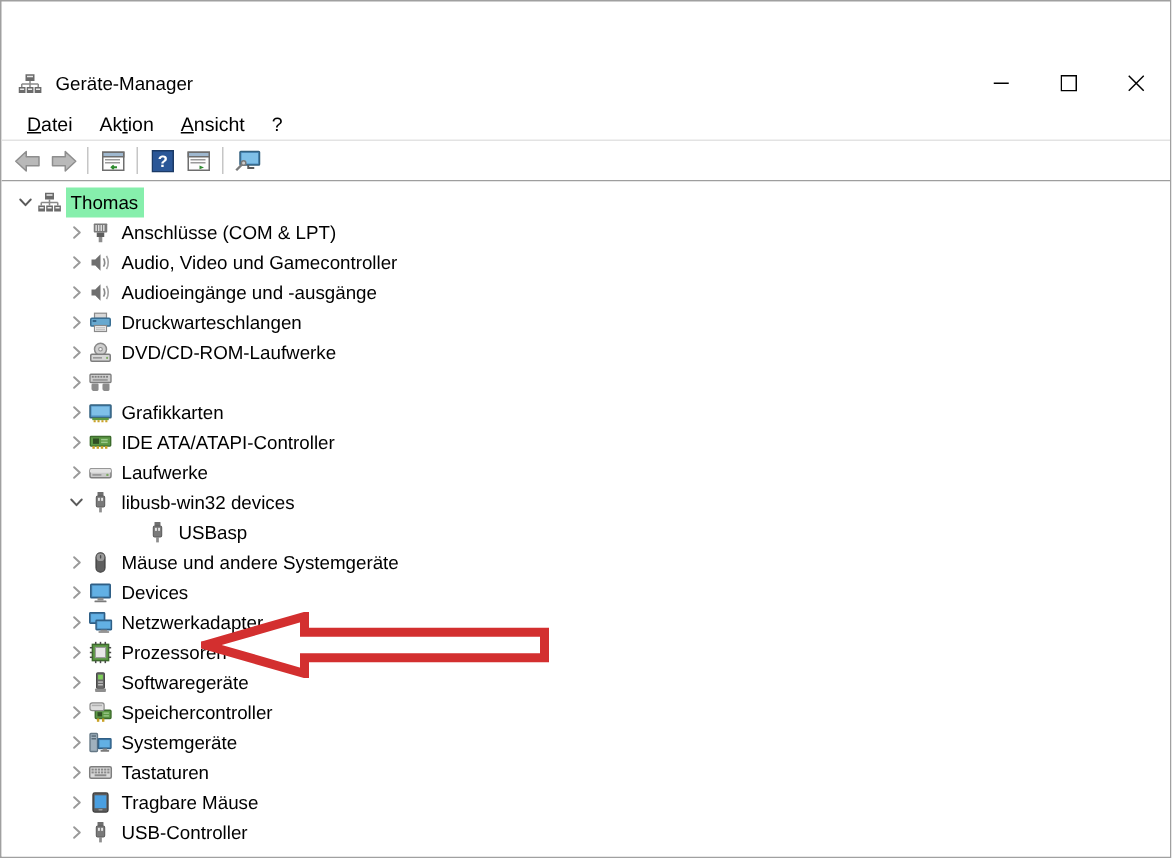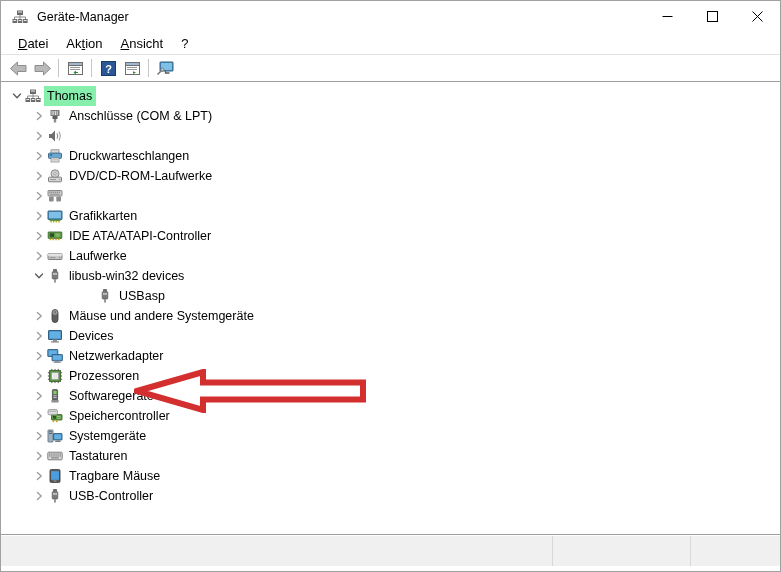--- a/index.html
+++ b/index.html
@@ -21,20 +21,21 @@
     overflow: hidden;
   }
 
   
   #titlebar {
     position: relative;
     height: 31px;
     background: #ffffff;
     display: flex;
     align-items: center;
+    margin-top: 39px;
   }
   #title-left {
     display: flex;
     align-items: center;
     padding-left: 11px;
     flex: 1;
     min-width: 0;
   }
   #app-icon {
     width: 16px;
@@ -136,21 +137,21 @@
     display: flex;
     align-items: center;
     justify-content: center;
   }
   .node-label {
     font-size: 12.5px;
     color: #000000;
     line-height: 16px;
   }
   .depth-0 { padding-left: 8px; }
-  .depth-1 { padding-left: 30px; }
+  .depth-1 { padding-left: 42px; }
   .depth-2 { padding-left: 80px; }
   .node.selected .node-label {
     background: #86efac;
     padding: 2px 4px 2px 3px;
     margin: 0 0 0 -3px;
     color: #000;
   }
 
   
   #annotation-arrow {
@@ -332,20 +333,36 @@
               <path d="M3.4 1.5 L7.2 5 L3.4 8.5" fill="none" stroke="#9a9a9a" stroke-width="1.3" stroke-linecap="round" stroke-linejoin="round"></path>
             </svg>
           </span>
           <span class="node-icon">
             <svg width="16" height="16" viewBox="0 0 16 16">
               <path d="M2 6 H4.5 L8 2.5 V13.5 L4.5 10 H2 Z" fill="#6f6f6f"></path>
               <path d="M10 5.2 Q11.6 8 10 10.8" stroke="#8a8a8a" stroke-width="1.1" fill="none"></path>
               <path d="M12 3.6 Q14.4 8 12 12.4" stroke="#a5a5a5" stroke-width="1.1" fill="none"></path>
             </svg>
           </span>
+          <span class="node-label">Audio, Video und Gamecontroller</span>
+        </div>
+        <div class="node depth-1">
+          <span class="twisty">
+            <svg width="10" height="10" viewBox="0 0 10 10">
+              <path d="M3.4 1.5 L7.2 5 L3.4 8.5" fill="none" stroke="#9a9a9a" stroke-width="1.3" stroke-linecap="round" stroke-linejoin="round"></path>
+            </svg>
+          </span>
+          <span class="node-icon">
+            <svg width="16" height="16" viewBox="0 0 16 16">
+              <path d="M2 6 H4.5 L8 2.5 V13.5 L4.5 10 H2 Z" fill="#6f6f6f"></path>
+              <path d="M10 5.2 Q11.6 8 10 10.8" stroke="#8a8a8a" stroke-width="1.1" fill="none"></path>
+              <path d="M12 3.6 Q14.4 8 12 12.4" stroke="#a5a5a5" stroke-width="1.1" fill="none"></path>
+            </svg>
+          </span>
+          <span class="node-label">Audioeingänge und -ausgänge</span>
         </div>
         <div class="node depth-1">
           <span class="twisty">
             <svg width="10" height="10" viewBox="0 0 10 10">
               <path d="M3.4 1.5 L7.2 5 L3.4 8.5" fill="none" stroke="#9a9a9a" stroke-width="1.3" stroke-linecap="round" stroke-linejoin="round"></path>
             </svg>
           </span>
           <span class="node-icon">
             <svg width="16" height="16" viewBox="0 0 16 16">
               <rect x="4" y="1.8" width="8" height="3.4" fill="#d8d8d8" stroke="#8a8a8a" stroke-width="0.8"></rect>

